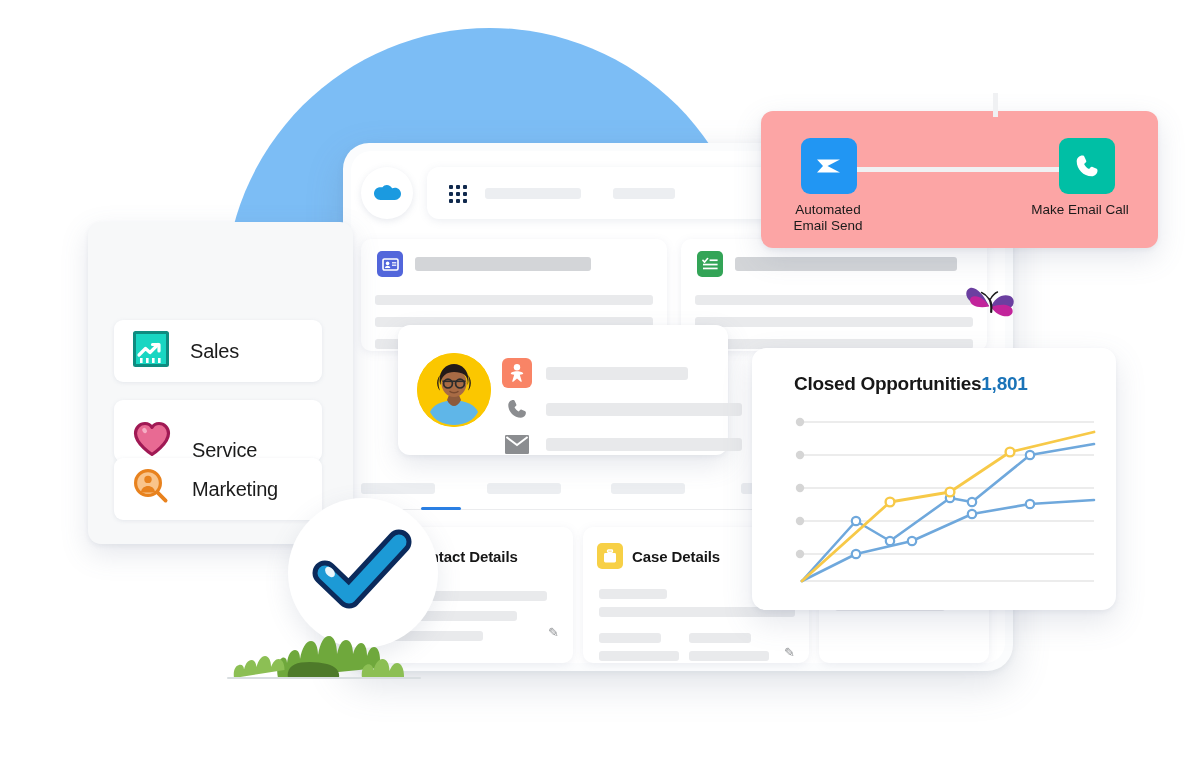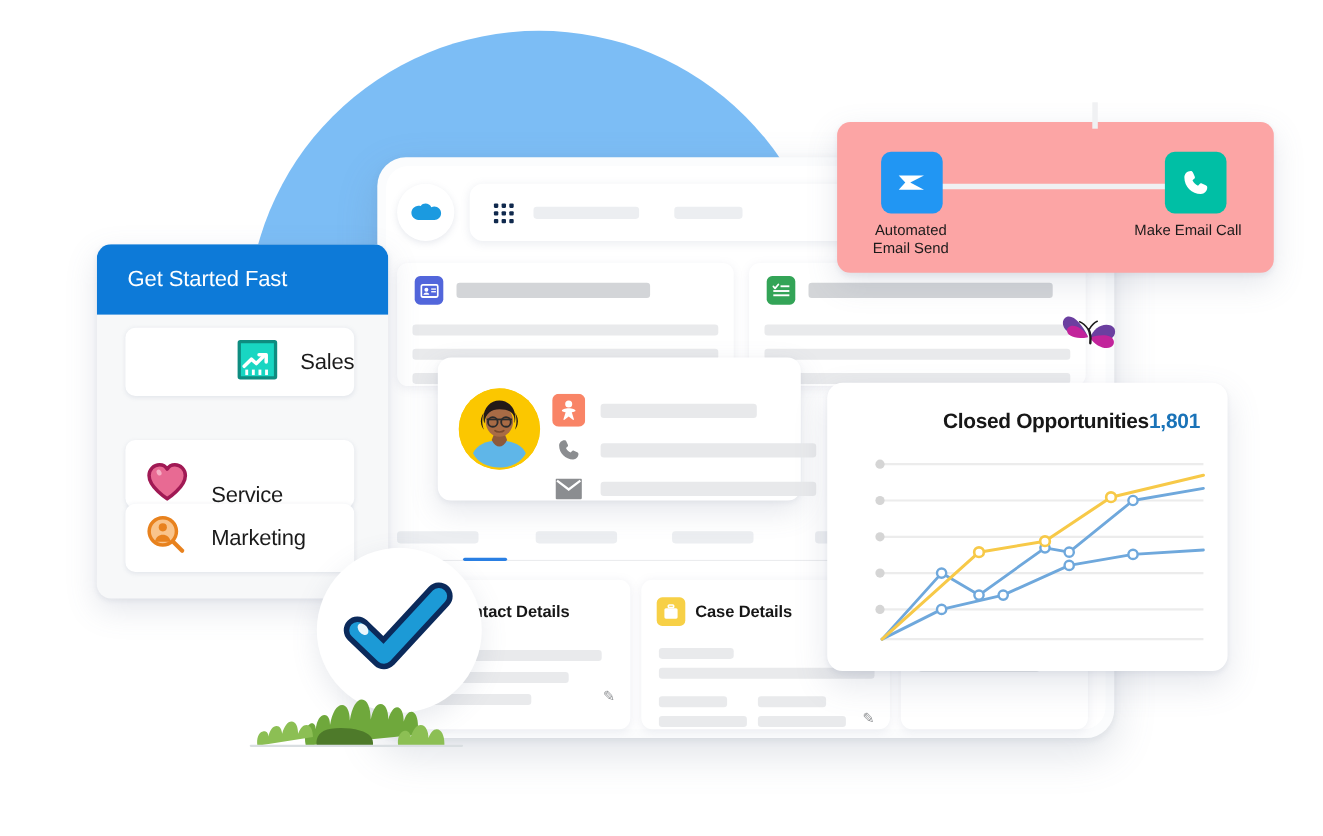--- a/index.html
+++ b/index.html
@@ -126,21 +126,21 @@
     display: flex; align-items: center; padding-left: 28px;
   }
   #gsf-header span { color: #fff; font-size: 20px; font-weight: 400; letter-spacing: -.1px; }
   .gsf-item {
     position: absolute; left: 26px; width: 208px; height: 62px;
     background: #ffffff; border-radius: 9px;
     box-shadow: 0 1px 4px rgba(120,135,160,.14);
     display: flex; align-items: center; padding-left: 18px; gap: 20px;
   }
   .gsf-item .lbl { font-size: 20px; color: #1b1b1b; letter-spacing: -.2px; }
-  #gsf-i0 { top: 76px; justify-content: flex-end; } #gsf-i1 { top: 178px; align-items: flex-end; } #gsf-i2 { top: 236px; }
+  #gsf-i0 { top: 98px; } #gsf-i1 { top: 178px; align-items: flex-end; } #gsf-i2 { top: 236px; }
 
   
   #flow-card {
     position: absolute; left: 761px; top: 111px;
     width: 397px; height: 137px;
     background: #fca5a5; border-radius: 12px;
     box-shadow: 0 10px 28px rgba(100,115,140,.17), 0 2px 5px rgba(100,115,140,.09);
     z-index: 7;
   }
   #flow-line { position: absolute; left: 58px; top: 56px; width: 282px; height: 5px; background: #f0f1f3; border-radius: 3px; }
@@ -171,21 +171,21 @@
   .cc-ph { height: 13px; background: #e8e9eb; border-radius: 3px; }
 
   
   #chart-card {
     position: absolute; left: 752px; top: 348px;
     width: 364px; height: 262px;
     background: #fff; border-radius: 14px;
     box-shadow: 0 12px 30px rgba(100,115,140,.17), 0 2px 5px rgba(100,115,140,.09);
     z-index: 9;
   }
-  #chart-head { position: absolute; left: 27px; top: 25px; width: 312px; display: flex; justify-content: flex-end; align-items: baseline; }
+  #chart-head { position: absolute; left: 42px; top: 25px; width: 312px; display: flex; justify-content: flex-start; align-items: baseline; }
   #chart-title { font-size: 19px; font-weight: 700; color: #171717; letter-spacing: -.3px; }
   #chart-value { font-size: 19px; font-weight: 700; color: #1a73b8; letter-spacing: -.2px; }
   #chart-svg { position: absolute; left: 20px; top: 60px; }
 
   
   #check-badge {
     position: absolute; left: 288px; top: 498px;
     width: 150px; height: 150px; border-radius: 50%;
     background: #fff; z-index: 11;
     box-shadow: 0 8px 24px rgba(100,115,140,.15);
@@ -311,23 +311,20 @@
     </div>
 
     <div class="detail-card" id="detail-third">
       <div class="row-ph" style="top:26px;left:16px;width:120px"></div>
       <div class="row-ph" style="top:50px;left:16px;width:138px"></div>
       <div class="row-ph" style="top:74px;left:16px;width:110px"></div>
     </div>
   </div>
 
   <div id="gsf-card">
-    <div id="gsf-header">
-      <span>Get Started Fast</span>
-    </div>
 
     <div class="gsf-item" id="gsf-i0">
       <span>
         <svg width="38" height="38" viewBox="0 0 38 38">
           <rect x="2.5" y="2.5" width="33" height="33" rx="1" fill="#18D6C2" stroke="#0E8C80" stroke-width="3"></rect>
           <path d="M7 25l6.5-6.5 4.5 4 8-8" stroke="#fff" stroke-width="3.2" fill="none" stroke-linecap="round" stroke-linejoin="round"></path>
           <path d="M20.5 14.5h6.5V21" stroke="#fff" stroke-width="3.2" fill="none" stroke-linecap="round" stroke-linejoin="round"></path>
           <rect x="8" y="28" width="2.6" height="5" fill="#fff"></rect>
           <rect x="14" y="28" width="2.6" height="5" fill="#fff"></rect>
           <rect x="20" y="28" width="2.6" height="5" fill="#fff"></rect>

